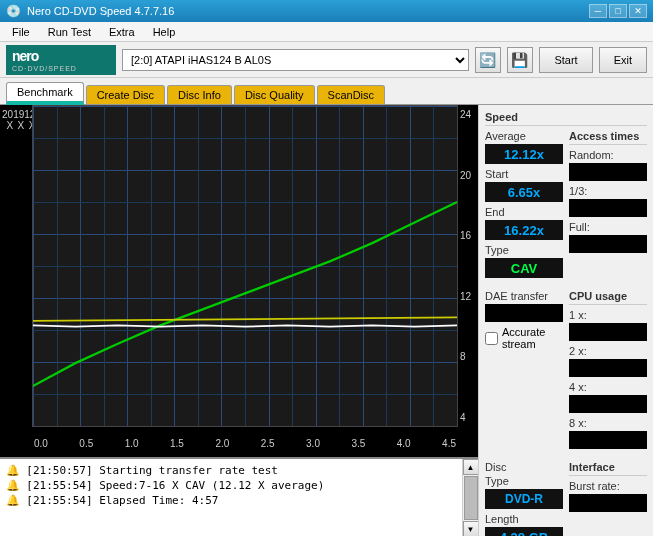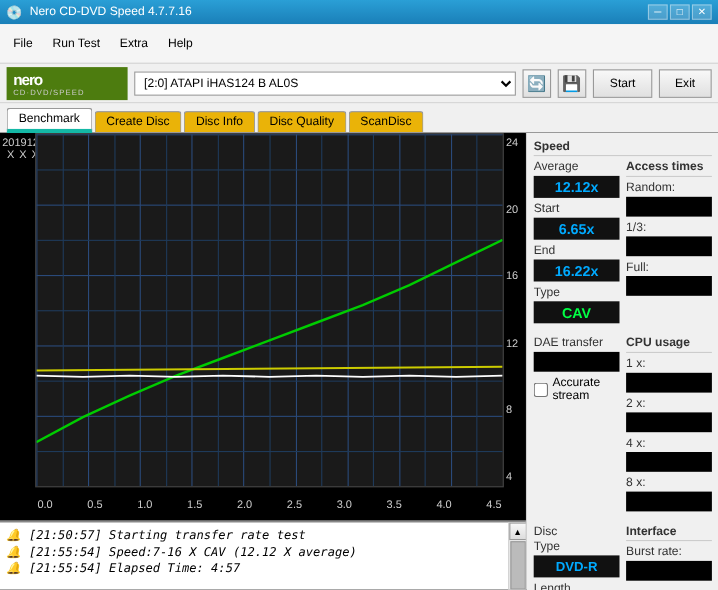--- a/index.html
+++ b/index.html
@@ -25,21 +25,21 @@
       width: 18px; height: 14px;
       font-size: 9px;
       cursor: pointer;
       display: flex; align-items: center; justify-content: center;
     }
 
     
     .menu-bar {
       background: #f5f5f5;
       border-bottom: 1px solid #ccc;
-      height: 36px;
+      height: 20px;
       display: flex;
       align-items: center;
       padding: 0 4px;
       gap: 2px;
     }
     .menu-item {
       padding: 2px 8px;
       cursor: pointer;
       font-size: 11px;
     }
@@ -49,21 +49,21 @@
       background: #f0f0f0;
       border-bottom: 1px solid #ccc;
       height: 36px;
       display: flex;
       align-items: center;
       padding: 0 6px;
       gap: 6px;
     }
     .logo-area {
       display: flex; align-items: center;
-      background: #4d7c0f;
+      background: #0f766e;
       padding: 2px 6px;
       height: 30px;
       min-width: 110px;
     }
     .logo-text { color: white; font-weight: bold; font-size: 14px; letter-spacing: -1px; }
     .logo-sub { color: #ccc; font-size: 7px; letter-spacing: 1px; margin-top: 1px; }
     .drive-select {
       flex: 1;
       height: 22px;
       border: 1px solid #999;
@@ -199,21 +199,21 @@
       display: flex;
       overflow: hidden;
     }
     .log-content {
       flex: 1;
       padding: 4px 6px;
       font-size: 11px;
       font-family: monospace;
       overflow: hidden;
     }
-    .log-line { padding: 1px 0; font-style: italic; }
+    .log-line { padding: 1px 0; }
     .log-scroll {
       width: 16px;
       background: #f0f0f0;
       border-left: 1px solid #ccc;
       display: flex;
       flex-direction: column;
       align-items: center;
     }
     .scroll-btn {
       width: 16px; height: 16px;

